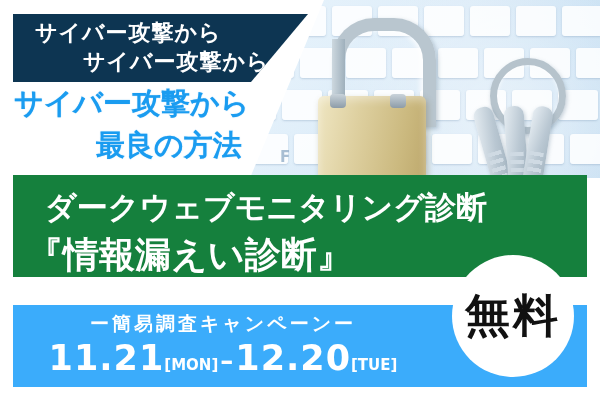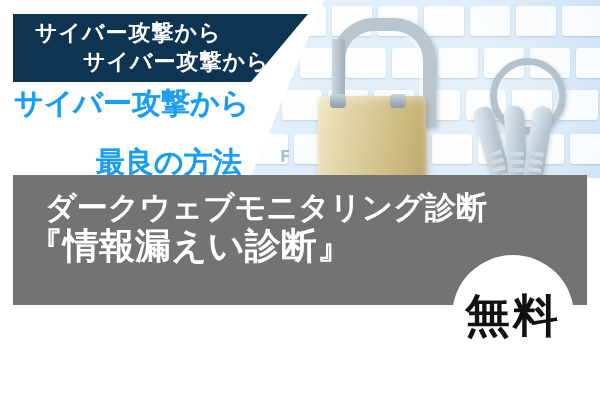--- a/index.html
+++ b/index.html
@@ -97,32 +97,32 @@
 
   
   #headline{
     position:absolute;left:0;top:84px;width:300px;height:84px;
   }
   #headline div{
     position:absolute;color:#1a9cf0;font-size:29px;font-weight:700;letter-spacing:0px;
     white-space:nowrap;text-shadow:0 0 1px rgba(26,156,240,.5);
   }
   #headline .h1{left:14px;top:0px;}
-  #headline .h2{left:96px;top:42px;margin-top:17px;}
+  #headline .h2{left:96px;top:42px;}
 
   
   #mainNavy{
-    position:absolute;left:13px;top:175px;width:574px;height:130px;
-    background:#737373;
+    position:absolute;left:13px;top:175px;width:574px;height:102px;
+    background:#15803d;
   }
   #mainNavy .m1,#mainNavy .m2{
     position:absolute;color:#ffffff;font-weight:700;white-space:nowrap;
   }
   #mainNavy .m1{left:32px;top:12px;font-size:31px;letter-spacing:0px;}
-  #mainNavy .m2{left:14px;top:47px;font-size:36px;letter-spacing:0px;}
+  #mainNavy .m2{left:14px;top:56px;font-size:36px;letter-spacing:0px;}
 
   
   #blueBand{
     position:absolute;left:13px;top:305px;width:574px;height:82px;
     background:#3bacfb;
   }
   #blueBand .campaign{
     position:absolute;left:0;top:6px;width:420px;text-align:center;
     color:#ffffff;font-size:19px;font-weight:700;letter-spacing:3px;white-space:nowrap;
   }
@@ -226,18 +226,24 @@
   <div id="headline">
     <div class="h1">サイバー攻撃から</div>
     <div class="h2">最良の方法</div>
   </div>
 
   <div id="mainNavy">
     <div class="m1">ダークウェブモニタリング診断</div>
     <div class="m2">『情報漏えい診断』</div>
   </div>
 
+  <div id="blueBand">
+    <div class="campaign">ー簡易調査キャンペーンー</div>
+    <div id="dates">
+      <span class="num">11.21</span><span class="dow">[MON]</span><span class="dash">–</span><span class="num">12.20</span><span class="dow">[TUE]</span>
+    </div>
+  </div>
 
   <div id="badge">
     <div class="big">無料</div>
   </div>
 
 </div>
 
 </body></html>

